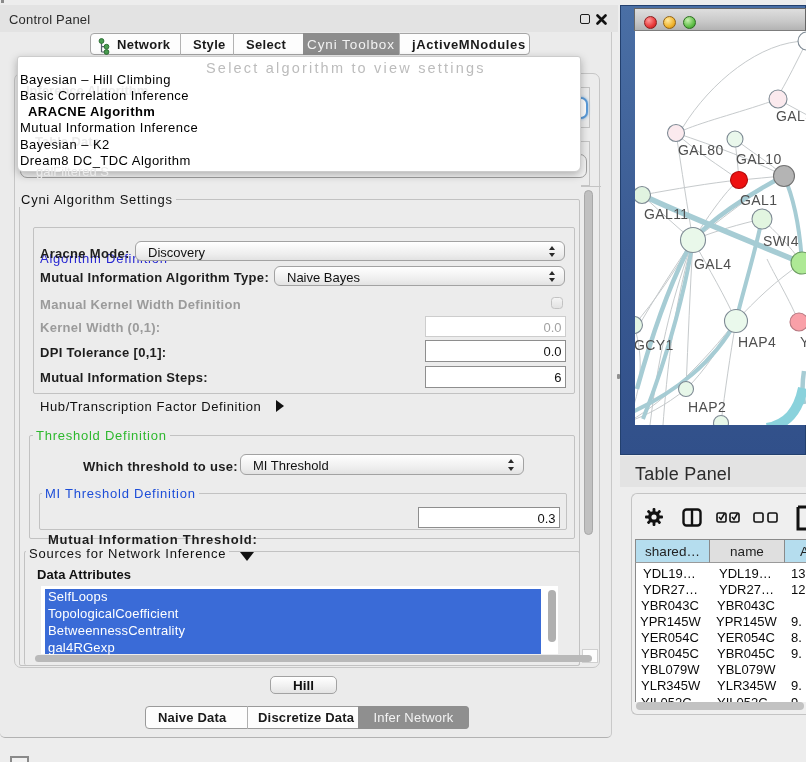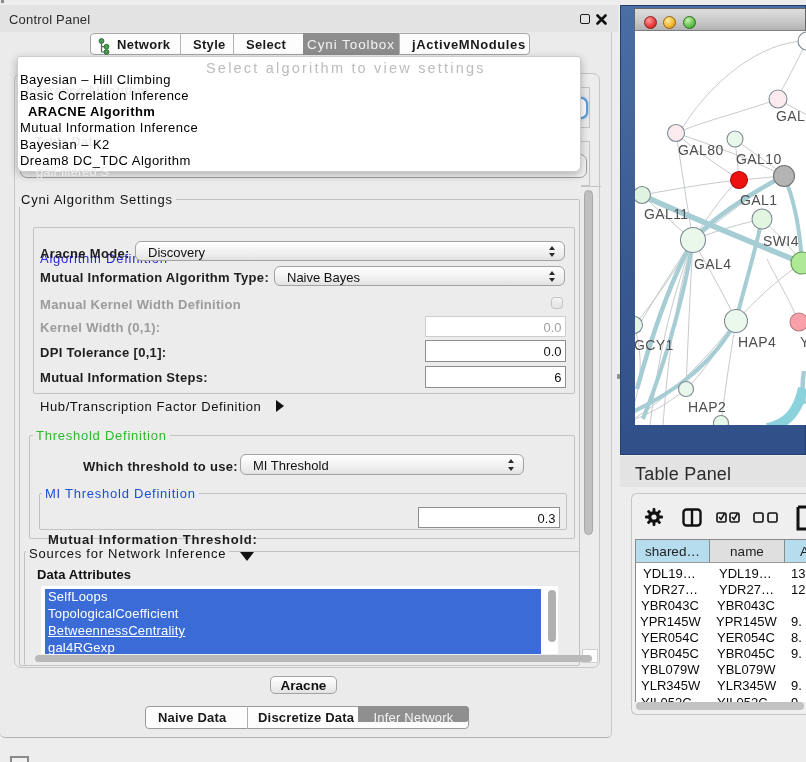--- a/index.html
+++ b/index.html
@@ -47,21 +47,21 @@
 #popup .ghost{position:absolute;color:#ebebeb;font-weight:bold;font-size:13px;}
 
 #dalist{left:41px;top:586px;width:517px;height:68px;background:#fff;}
 #dasel{left:45px;top:589px;width:496px;height:65px;background:#3a6bd7;}
 .dait{position:absolute;left:48px;font-size:13px;color:#fff;letter-spacing:.2px;}
 
 #apply{left:270px;top:676px;width:67px;height:18px;background:linear-gradient(#ffffff,#f2f2f2 50%,#e3e3e3);border:1px solid #a2a2a2;border-radius:5px;box-sizing:border-box;}
 #apply span{position:absolute;left:50%;transform:translateX(-50%);top:0.5px;font-size:13.5px;font-weight:600;color:#111;}
 
 #btabs{left:145px;top:706px;width:324px;height:23px;background:#fdfdfd;border:1px solid #9a9a9a;border-radius:4px;box-sizing:border-box;}
-#btabsel{left:358px;top:706px;width:111px;height:16px;background:#8f8f8f;border-radius:0 4px 4px 0;}
+#btabsel{left:358px;top:706px;width:111px;height:23px;background:#8f8f8f;border-radius:0 4px 4px 0;}
 #btabsel span{position:absolute;left:50%;transform:translateX(-50%);top:4px;font-size:13px;color:#f3f3f3;letter-spacing:.2px;white-space:nowrap;}
 .btxt{top:710px;font-size:13px;font-weight:600;color:#1a1a1a;letter-spacing:.2px;white-space:nowrap;}
 
 #macwin{left:620px;top:5px;width:186px;height:450px;background:linear-gradient(180deg,#4a6fa5,#3a5a92 55%,#31508a);border:1px solid #23406e;box-sizing:border-box;}
 #mactitle{left:634px;top:8px;width:172px;height:23px;background:linear-gradient(#dedede,#c8c8c8 60%,#b3b3b3);border:1px solid #666;border-bottom:1px solid #7d7d7d;box-sizing:border-box;}
 .light{top:15.5px;width:11px;height:11px;border-radius:50%;}
 #netview{left:635px;top:31px;width:171px;height:394px;background:#fff;overflow:hidden;}
 
 #tp-title{left:620px;top:456px;width:186px;height:31px;background:#e3e3e3;}
 #tp-title span{position:absolute;left:15px;top:8px;font-size:18px;color:#2b2b2b;letter-spacing:.2px;}
@@ -164,42 +164,42 @@
     </div>
   
   <div class="abs grp" style="left:24px;top:551px;width:554px;height:113px;border-bottom:none;"></div>
   <div class="abs grplab" style="left:26px;top:546px;color:#111;">Sources for Network Inference</div>
   <div class="abs" style="left:240px;top:552px;width:0;height:0;border-left:7px solid transparent;border-right:7px solid transparent;border-top:9px solid #111;"></div>
   <div class="abs" style="left:37px;top:567px;font-size:13px;font-weight:bold;color:#111;letter-spacing:.1px;">Data Attributes</div>
   <div id="dalist" class="abs"></div>
   <div id="dasel" class="abs"></div>
   <div class="abs dait" style="top:589px;">SelfLoops</div>
   <div class="abs dait" style="top:606px;">TopologicalCoefficient</div>
-  <div class="abs dait" style="top:623px;text-decoration:underline;">BetweennessCentrality</div>
+  <div class="abs dait" style="top:623px;">BetweennessCentrality</div>
   <div class="abs dait" style="top:640px;">gal4RGexp</div>
   <div class="abs sb" style="left:548px;top:590px;width:8px;height:52px;background:#b0b0b0;"></div>
   <div class="abs" style="left:582px;top:649px;width:16px;height:14px;background:#fdfdfd;border:1px solid #d0d0d0;box-sizing:border-box;"></div>
   
   <div class="abs sb" style="left:35px;top:655px;width:557px;height:7px;background:#b9b9b9;"></div>
   
   <div id="popup" class="abs">
     <span class="hint">Select algorithm to view settings</span>
     <span class="ghost" style="left:8px;top:26px;">Inference Algorithm</span>
     <span class="ghost" style="left:17px;top:77px;">Table Data</span>
     <span class="ghost" style="left:18px;top:107px;font-weight:normal;">galFiltered S</span>
     <span class="it" style="top:15px;">Bayesian – Hill Climbing</span>
     <span class="it" style="top:31px;">Basic Correlation Inference</span>
     <span class="it" style="top:47px;font-weight:bold;margin-left:8px;">ARACNE Algorithm</span>
     <span class="it" style="top:63px;">Mutual Information Inference</span>
     <span class="it" style="top:80px;">Bayesian – K2</span>
     <span class="it" style="top:96px;">Dream8 DC_TDC Algorithm</span>
   </div>
   
   <div id="apply" class="abs">
-      <span>Aracne</span>
+      <span>Hill</span>
     </div>
   <div id="btabs" class="abs"></div>
   <div class="abs" style="left:247px;top:706px;width:1px;height:23px;background:#b0b0b0;"></div>
   <div id="btabsel" class="abs">
       <span>Infer Network</span>
     </div>
   <div class="abs btxt" style="left:158px;">Naive Data</div>
   <div class="abs btxt" style="left:258px;">Discretize Data</div>
   <div class="abs" style="left:617px;top:374px;width:3px;height:5px;background:#8f8f8f;border-radius:1px;"></div>
   

